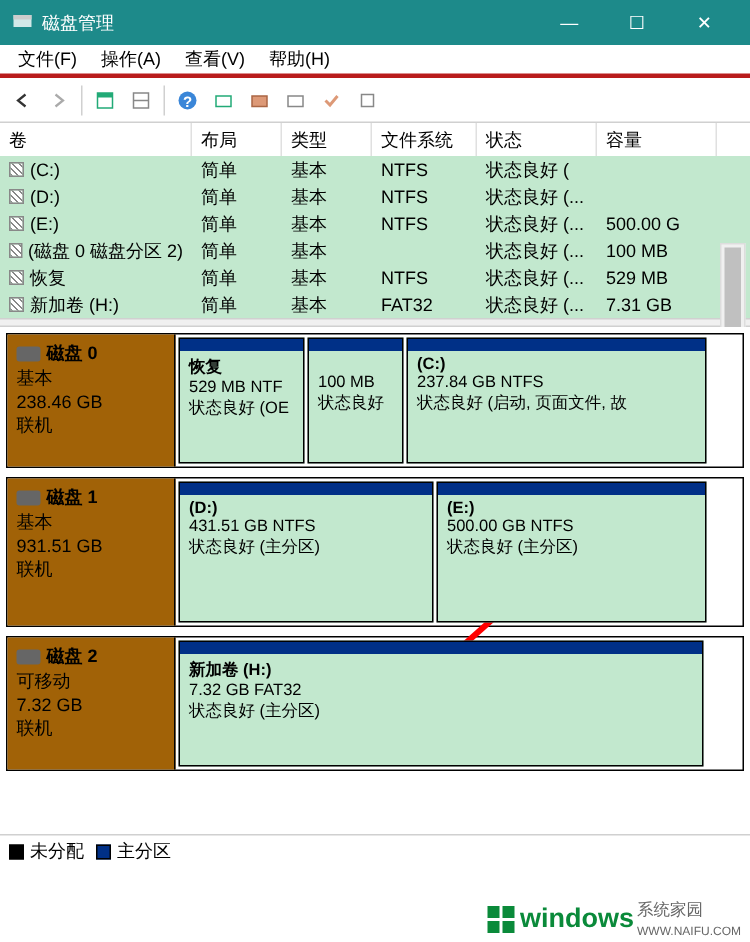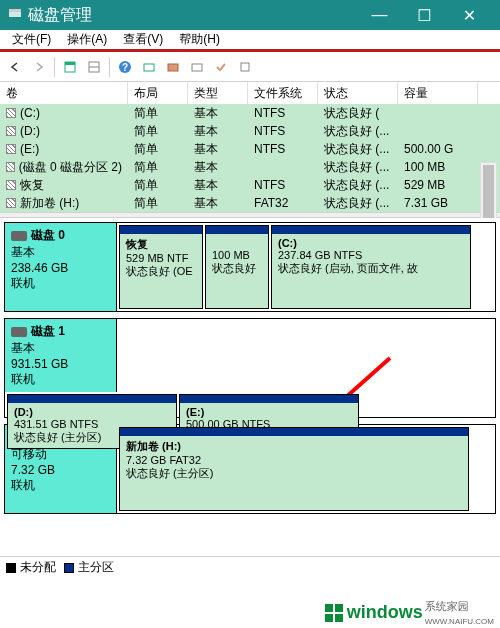--- a/index.html
+++ b/index.html
@@ -1,18 +1,18 @@
 <!DOCTYPE html>
 <html><head>
 <meta charset="utf-8">
 <style>
 * { box-sizing: border-box; margin: 0; padding: 0; font-family: "Microsoft YaHei", sans-serif; }
 body { width: 500px; height: 628px; background: #fff; overflow: hidden; position: relative; }
 
-.titlebar { height: 30px; background: #1d8a8a; display: flex; align-items: center; padding: 0 8px; color: #fff; font-size: 16px; }
+.titlebar { height: 30px; background: #1d8a8a; display: flex; align-items: center; padding: 0 8px; color: #fff; font-size: 12px; }
 .titlebar .icon { margin-right: 6px; }
 .titlebar .spacer { flex: 1; }
 .titlebar .btn { width: 45px; height: 30px; display: flex; align-items: center; justify-content: center; cursor: pointer; }
 
 .menubar { height: 22px; display: flex; align-items: center; padding: 0 4px; font-size: 12px; border-bottom: 3px solid #b91c1c; background: #fff; }
 .menubar span { padding: 2px 8px; cursor: pointer; }
 
 .toolbar { height: 30px; display: flex; align-items: center; padding: 0 4px; background: #fff; border-bottom: 1px solid #d0d0d0; gap: 2px; }
 .toolbar .tbtn { width: 22px; height: 22px; display: flex; align-items: center; justify-content: center; font-size: 13px; color: #555; border: 1px solid transparent; }
 .toolbar .sep { width: 1px; height: 20px; background: #d0d0d0; margin: 0 2px; }
@@ -23,21 +23,21 @@
 .tbody .tr { display: flex; height: 18px; font-size: 12px; background: #c2e8ce; }
 .tbody .tr .td { padding: 1px 6px; white-space: nowrap; overflow: hidden; display: flex; align-items: center; }
 .col-vol{width:128px}.col-lay{width:60px}.col-type{width:60px}.col-fs{width:70px}.col-stat{width:80px}.col-cap{width:80px}
 
 .stripe-icon { display:inline-block; width:10px; height:10px; margin-right:4px; background:repeating-linear-gradient(45deg,#888,#888 1px,#fff 1px,#fff 3px); border:1px solid #888; }
 
 .hsplit { height: 6px; background:#f0f0f0; border-top:1px solid #d0d0d0; border-bottom:1px solid #d0d0d0; cursor:ns-resize; }
 
 .graphical { background:#fff; padding:4px; overflow:auto; }
 .disk-row { display:flex; margin-bottom:6px; border:1px solid #000; }
-.disk-info { width:112px; padding:4px 6px; font-size:12px; border-right:1px solid #000; background:#5eead4; display:flex; flex-direction:column; justify-content:flex-start;}
+.disk-info { width:112px; padding:4px 6px; font-size:12px; border-right:1px solid #000; background:#a16207; display:flex; flex-direction:column; justify-content:flex-start;}
 .disk-info b{font-weight:bold}
 .disk-icon{display:inline-block;width:16px;height:10px;background:#666;margin-right:4px;vertical-align:middle;border-radius:2px}
 .parts { flex:1; display:flex; padding:2px; gap:2px; position:relative; }
 .part { border:1px solid #000; position:relative; padding:3px 6px; font-size:11px; background:#c2e8ce; display:flex; flex-direction:column; justify-content:flex-start; overflow:hidden; white-space:nowrap; }
 .part .head { height:8px; background:#003087; position:absolute; top:0; left:0; right:0; }
 .part .inner { margin-top:8px; }
 .part b{font-weight:bold}
 
 .legend { height:22px; font-size:12px; display:flex; align-items:center; padding:0 6px; gap:4px; background:#fff; border-top:1px solid #d0d0d0;}
 .legend .sw { width:10px; height:10px; border:1px solid #000; display:inline-block; }
@@ -224,21 +224,21 @@
         <div class="part" style="width: 64px;">
           <div class="head"></div>
           <div class="inner"><b></b><br>100 MB<br>状态良好</div>
         </div>
         <div class="part" style="width: 200px;">
           <div class="head"></div>
           <div class="inner"><b>(C:)</b><br>237.84 GB NTFS<br>状态良好 (启动, 页面文件, 故</div>
         </div>
       </div>
     </div>
-    <div class="disk-row" style="height: 100px; flex-direction: column;">
+    <div class="disk-row" style="height: 100px;">
       <div class="disk-info">
         <div><span class="disk-icon"></span><b>磁盘 1</b></div>
         <div>基本</div>
         <div>931.51 GB</div>
         <div>联机</div>
       </div>
       <div class="parts">
         <div class="part" style="width: 170px;">
           <div class="head"></div>
           <div class="inner"><b>(D:)</b><br>431.51 GB NTFS<br>状态良好 (主分区)</div>

